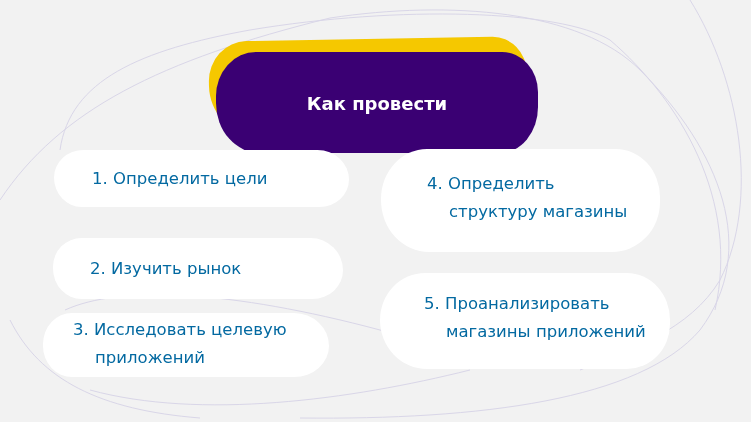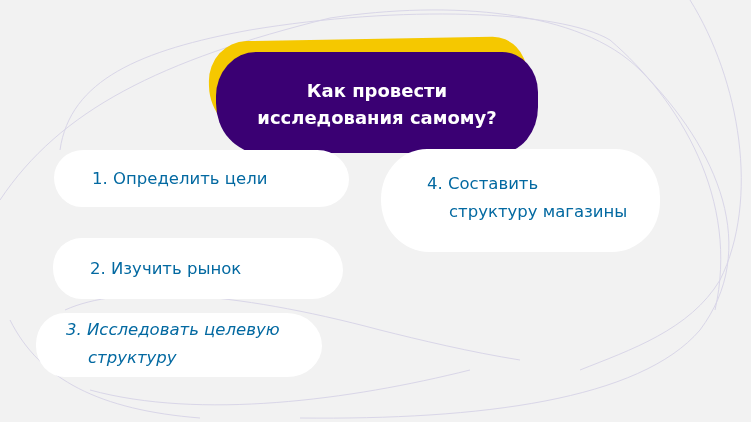--- a/index.html
+++ b/index.html
@@ -26,21 +26,21 @@
       font-weight: bold; font-size: 18px; line-height: 27px; margin-top: 25px;
     }
     .title-text { padding-top: 2px; }
     .pill {
       position: absolute; background: #ffffff;
       display: flex; align-items: center;
       color: #0369a1; font-size: 16.5px; line-height: 28px;
     }
     .p1 { left: 54px; top: 150px; width: 295px; height: 57px; border-radius: 30px 32px 30px 28px / 28px 30px 28px 30px; }
     .p2 { left: 53px; top: 238px; width: 290px; height: 61px; border-radius: 30px 34px 32px 30px / 30px 34px 30px 32px; }
-    .p3 { left: 36px; top: 313px; width: 286px; height: 64px; border-radius: 30px 36px 36px 30px / 32px 34px 32px 32px; font-style: italic; }
+    .p3 { left: 43px; top: 313px; width: 286px; height: 64px; border-radius: 30px 36px 36px 30px / 32px 34px 32px 32px; }
     .p4 { left: 381px; top: 149px; width: 279px; height: 103px; border-radius: 46px 44px 48px 48px / 50px 48px 50px 52px; }
     .p5 { left: 380px; top: 273px; width: 290px; height: 96px; border-radius: 46px 44px 44px 48px / 48px 48px 46px 50px; }
     .p1 .pill-inner { margin-left: 38px; }
     .p2 .pill-inner { margin-left: 37px; }
     .p3 .pill-inner { margin-left: 30px; margin-top: -2px; }
     .p4 .pill-inner { margin-left: 46px; margin-top: -6px; }
     .p5 .pill-inner { margin-left: 44px; margin-top: -6px; }
     .item-label { display: block; }
     .item-label .cont { display: block; padding-left: 22px; }
   </style>
@@ -55,21 +55,20 @@
     <path d="M690 0 C 740 80, 760 200, 720 280 C 690 330, 630 350, 580 370"></path>
     <path d="M10 320 C 40 380, 100 410, 200 418"></path>
     <path d="M65 310 C 120 285, 230 290, 380 330 C 420 340, 470 352, 520 360"></path>
     <path d="M90 390 C 200 420, 350 400, 470 370"></path>
   </svg>
 
   <div class="title-shadow"></div>
   <div class="title-blob">
     <div class="title-text">
       <div>Как провести</div>
-      <div>исследования самому?</div>
     </div>
   </div>
 
   <div class="pill p1">
     <div class="pill-inner">
       <span class="item-label">
         <span>1.</span>
         <span>Определить цели</span>
       </span>
     </div>
@@ -82,29 +81,38 @@
         <span>Изучить рынок</span>
       </span>
     </div>
   </div>
 
   <div class="pill p3">
     <div class="pill-inner">
       <span class="item-label">
         <span>3.</span>
         <span>Исследовать целевую</span>
-        <span class="cont">структуру</span>
+        <span class="cont">приложений</span>
       </span>
     </div>
   </div>
 
   <div class="pill p4">
     <div class="pill-inner">
       <span class="item-label">
         <span>4.</span>
-        <span>Составить</span>
+        <span>Определить</span>
         <span class="cont">структуру магазины</span>
       </span>
     </div>
   </div>
 
+  <div class="pill p5">
+    <div class="pill-inner">
+      <span class="item-label">
+        <span>5.</span>
+        <span>Проанализировать</span>
+        <span class="cont">магазины приложений</span>
+      </span>
+    </div>
+  </div>
 
 </div>
 
 </body></html>

